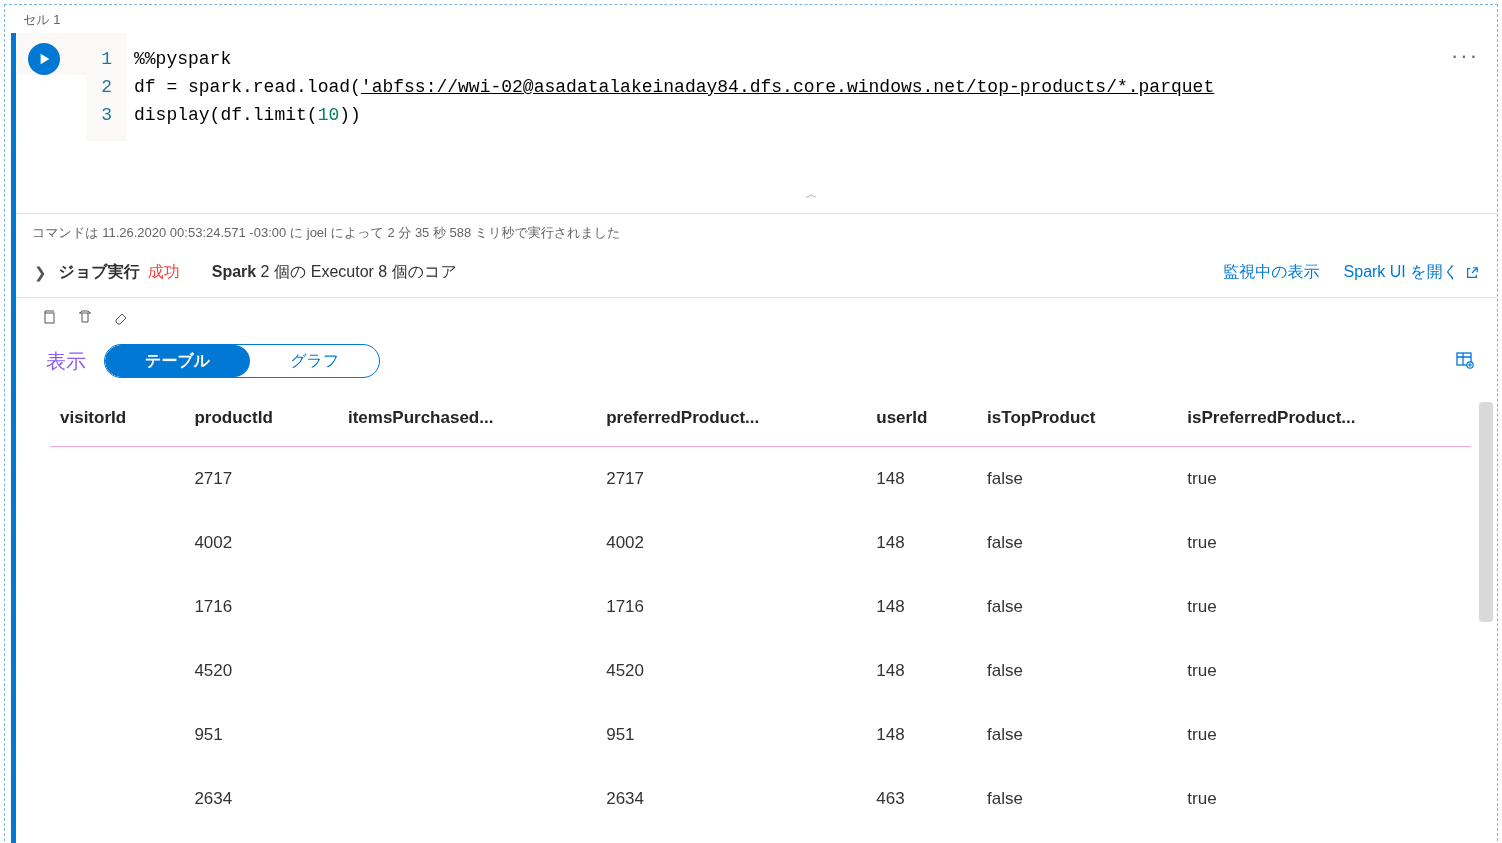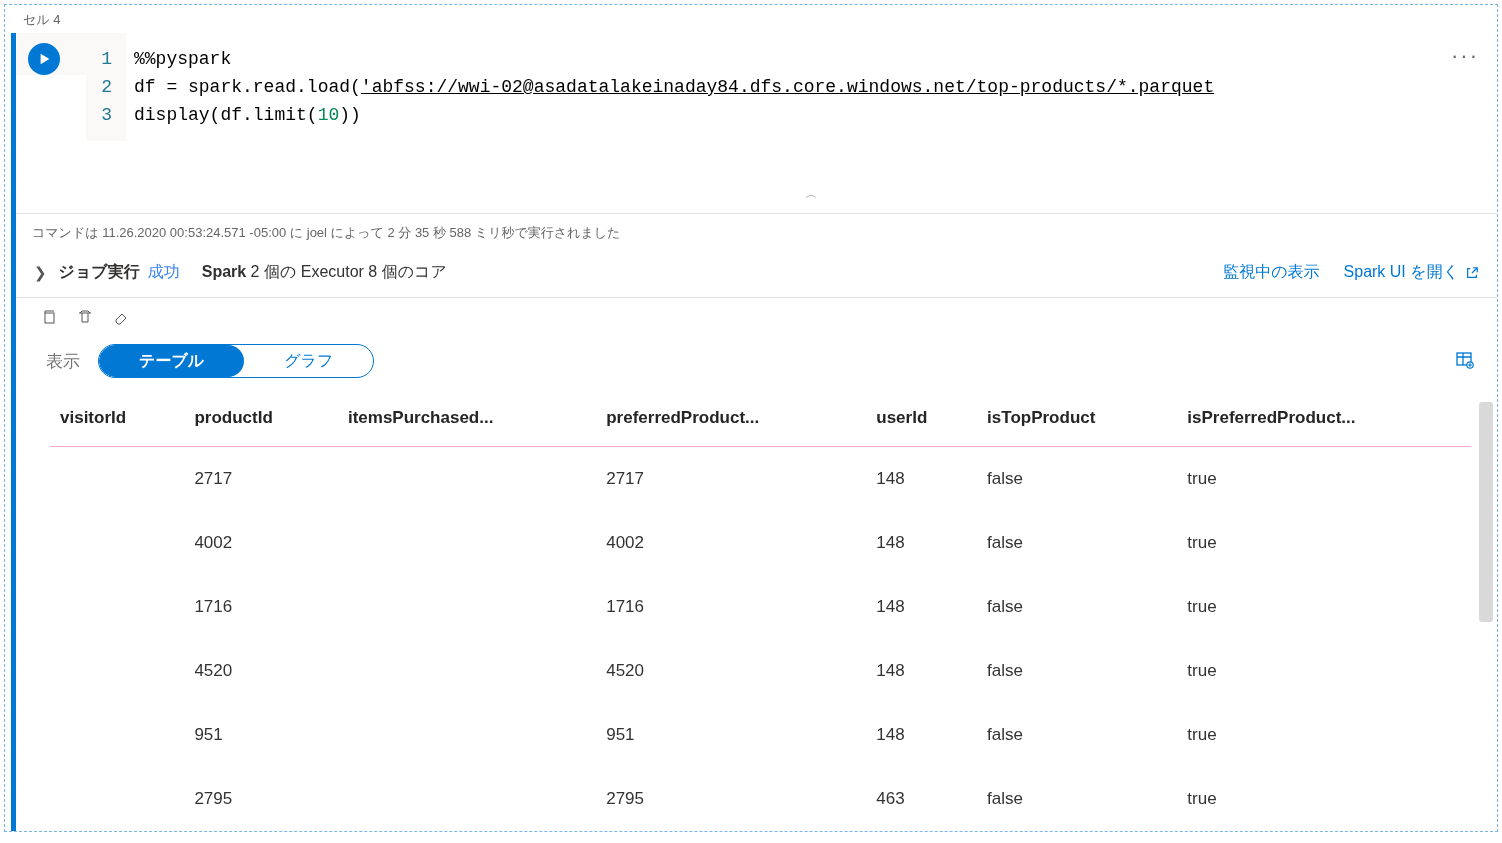--- a/index.html
+++ b/index.html
@@ -91,38 +91,38 @@
   .job-row {
     display: flex;
     align-items: center;
     padding: 10px 18px 14px 18px;
     border-bottom: 1px solid #e1e1e1;
     font-size: 16px;
     gap: 8px;
   }
   .chev { color: #555; font-size: 15px; cursor: pointer; margin-right: 4px;}
   .job-label { font-weight: 600; }
-  .job-status { color: #3b82f6; margin-right: 14px;}
+  .job-status { color: #ef4444; margin-right: 24px;}
   .spark-bold { font-weight: 600; }
   .job-right { margin-left: auto; display: flex; gap: 24px; }
   .link { color: #0078d4; cursor: pointer; display: inline-flex; align-items: center; gap: 6px;}
   .ext-icon { width: 14px; height: 14px; }
   .toolbar-icons {
     display: flex; gap: 18px;
     padding: 10px 0 8px 24px;
     color: #555;
   }
   .toolbar-icons span { cursor: pointer; width:18px; height:18px; display:inline-flex; align-items:center; justify-content:center;}
   .view-row {
     display: flex;
     align-items: center;
     padding: 10px 22px 14px 30px;
     gap: 18px;
   }
-  .view-label { font-size: 17px; color: #737373; }
+  .view-label { font-size: 20px; color: #8b5cf6; }
   .toggle-pill {
     display: flex;
     border: 1px solid #0078d4;
     border-radius: 22px;
     overflow: hidden;
     height: 34px;
   }
   .toggle-opt {
     padding: 0 40px;
     display: flex; align-items: center;
@@ -166,21 +166,21 @@
     right: 4px; top: 10px;
     width: 14px; height: 220px;
     background: #d9d9d9;
     border-radius: 3px;
   }
 </style>
 </head>
 <body>
 
 <div class="cell-outer">
-  <div class="cell-label">セル 4</div>
+  <div class="cell-label">セル 1</div>
 
   <div class="cell-inner">
 
     <div class="code-row">
       <div class="run-col">
         <div class="run-btn">
           <svg viewBox="0 0 16 16">
               <path d="M3 2 L13 8 L3 14 Z"></path>
             </svg>
         </div>
@@ -191,21 +191,21 @@
         <div>3</div>
       </div>
       <div class="code-area"><span>%%pyspark</span>
 <span>df = spark.read.load(</span><span class="tok-str">'abfss://wwi-02@asadatalakeinaday84.dfs.core.windows.net/top-products/*.parquet</span>
 <span>display(df.limit(</span><span class="tok-num">10</span><span>))</span>
         <div class="collapse-caret">︿</div>
       </div>
       <div class="more-icon">···</div>
     </div>
 
-    <div class="status-line">コマンドは 11.26.2020 00:53:24.571 -05:00 に joel によって 2 分 35 秒 588 ミリ秒で実行されました</div>
+    <div class="status-line">コマンドは 11.26.2020 00:53:24.571 -03:00 に joel によって 2 分 35 秒 588 ミリ秒で実行されました</div>
 
     <div class="job-row">
       <span class="chev">❯</span>
       <span class="job-label">ジョブ実行</span>
       <span class="job-status">成功</span>
       <span><span class="spark-bold">Spark</span><span> 2 個の Executor 8 個のコア</span></span>
       <div class="job-right">
         <span class="link">監視中の表示</span>
         <span class="link">
           <span>Spark UI を開く</span>
@@ -305,20 +305,29 @@
               <td></td>
               <td>951</td>
               <td></td>
               <td>951</td>
               <td>148</td>
               <td>false</td>
               <td>true</td>
             </tr>
             <tr>
               <td></td>
+              <td>2634</td>
+              <td></td>
+              <td>2634</td>
+              <td>463</td>
+              <td>false</td>
+              <td>true</td>
+            </tr>
+            <tr>
+              <td></td>
               <td>2795</td>
               <td></td>
               <td>2795</td>
               <td>463</td>
               <td>false</td>
               <td>true</td>
             </tr>
           </tbody>
       </table>
       <div class="v-scroll"></div>

